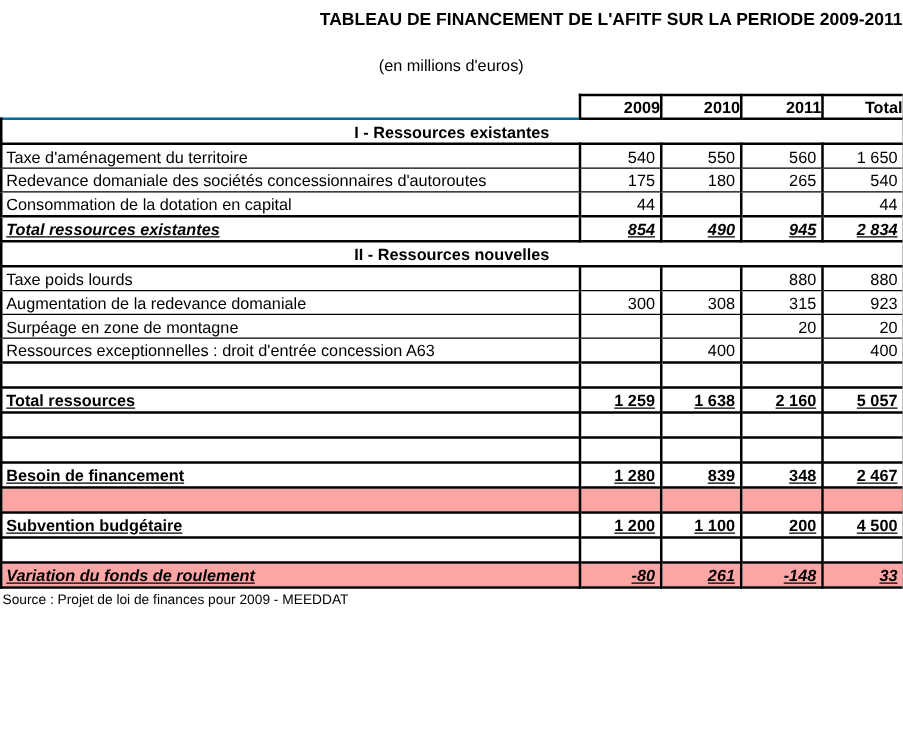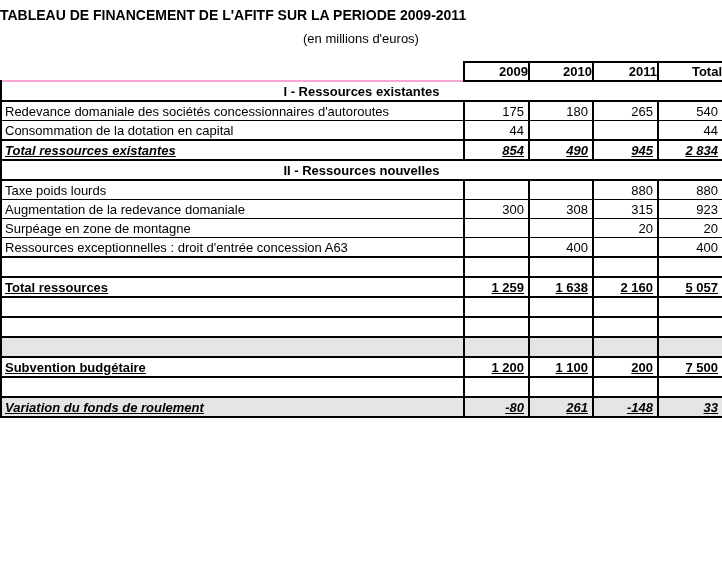--- a/index.html
+++ b/index.html
@@ -6,30 +6,30 @@
     margin: 0;
     padding: 0;
     width: 722px;
     height: 587px;
     background: #ffffff;
     color: #000000;
     font-family: "Liberation Sans", sans-serif;
     overflow: hidden;
   }
   .title {
-    text-align: left;
+    text-align: right;
     font-weight: bold;
     font-size: 14px;
     padding-top: 7px;
     letter-spacing: 0px;
   }
   .subtitle {
     text-align: center;
     font-size: 13px;
-    margin-top: 8px;
+    margin-top: 22px;
   }
   table.fin-table {
     border-collapse: collapse;
     table-layout: fixed;
     width: 722px;
     margin-top: 15px;
   }
   
   th.corner {
     border: none;
@@ -51,21 +51,21 @@
     font-size: 13px;
     padding: 0 4px 0 3px;
     white-space: nowrap;
     overflow: hidden;
   }
   td.label { text-align: left; }
   td.val   { text-align: right; }
   tr.section td {
     font-weight: bold;
     text-align: center;
-    border-top: 2px solid #f9a8d4;
+    border-top: 2px solid #0369a1;
     border-bottom: 2px solid #000;
   }
   tr.total td,
   tr.total-italic td,
   tr.total-italic-gray td {
     font-weight: bold;
     border-top: 2px solid #000;
     border-bottom: 2px solid #000;
     text-decoration: underline;
   }
@@ -73,21 +73,21 @@
   tr.total-italic-gray td {
     font-style: italic;
   }
   tr.spacer td,
   tr.spacer-gray td {
     border-top: 2px solid #000;
     border-bottom: 2px solid #000;
   }
   tr.spacer-gray td,
   tr.total-italic-gray td {
-    background: #e5e5e5;
+    background: #fca5a5;
     margin-top: 28px;
   }
   .source {
     font-size: 11px;
     margin-top: 3px;
     padding-left: 2px;
   }
 </style>
 </head>
 <body>
@@ -113,20 +113,27 @@
         <th class="year">2010</th>
         <th class="year">2011</th>
         <th class="year">Total</th>
       </tr>
     </thead>
     <tbody id="table-body">
         <tr class="section">
           <td colspan="5">I - Ressources existantes</td>
         </tr>
         <tr class="data">
+          <td class="label">Taxe d'aménagement du territoire</td>
+          <td class="val">540</td>
+          <td class="val">550</td>
+          <td class="val">560</td>
+          <td class="val">1 650</td>
+        </tr>
+        <tr class="data">
           <td class="label">Redevance domaniale des sociétés concessionnaires d'autoroutes</td>
           <td class="val">175</td>
           <td class="val">180</td>
           <td class="val">265</td>
           <td class="val">540</td>
         </tr>
         <tr class="data">
           <td class="label">Consommation de la dotation en capital</td>
           <td class="val">44</td>
           <td class="val"></td>
@@ -192,45 +199,53 @@
           <td class="val"></td>
           <td class="val"></td>
         </tr>
         <tr class="spacer">
           <td class="label"></td>
           <td class="val"></td>
           <td class="val"></td>
           <td class="val"></td>
           <td class="val"></td>
         </tr>
+        <tr class="total">
+          <td class="label">Besoin de financement</td>
+          <td class="val">1 280</td>
+          <td class="val">839</td>
+          <td class="val">348</td>
+          <td class="val">2 467</td>
+        </tr>
         <tr class="spacer-gray">
           <td class="label"></td>
           <td class="val"></td>
           <td class="val"></td>
           <td class="val"></td>
           <td class="val"></td>
         </tr>
         <tr class="total">
           <td class="label">Subvention budgétaire</td>
           <td class="val">1 200</td>
           <td class="val">1 100</td>
           <td class="val">200</td>
-          <td class="val">7 500</td>
+          <td class="val">4 500</td>
         </tr>
         <tr class="spacer">
           <td class="label"></td>
           <td class="val"></td>
           <td class="val"></td>
           <td class="val"></td>
           <td class="val"></td>
         </tr>
         <tr class="total-italic-gray">
           <td class="label">Variation du fonds de roulement</td>
           <td class="val">-80</td>
           <td class="val">261</td>
           <td class="val">-148</td>
           <td class="val">33</td>
         </tr>
       </tbody>
   </table>
 
+  <div class="source">Source : Projet de loi de finances pour 2009 - MEEDDAT</div>
 
 </div>
 
 </body></html>

